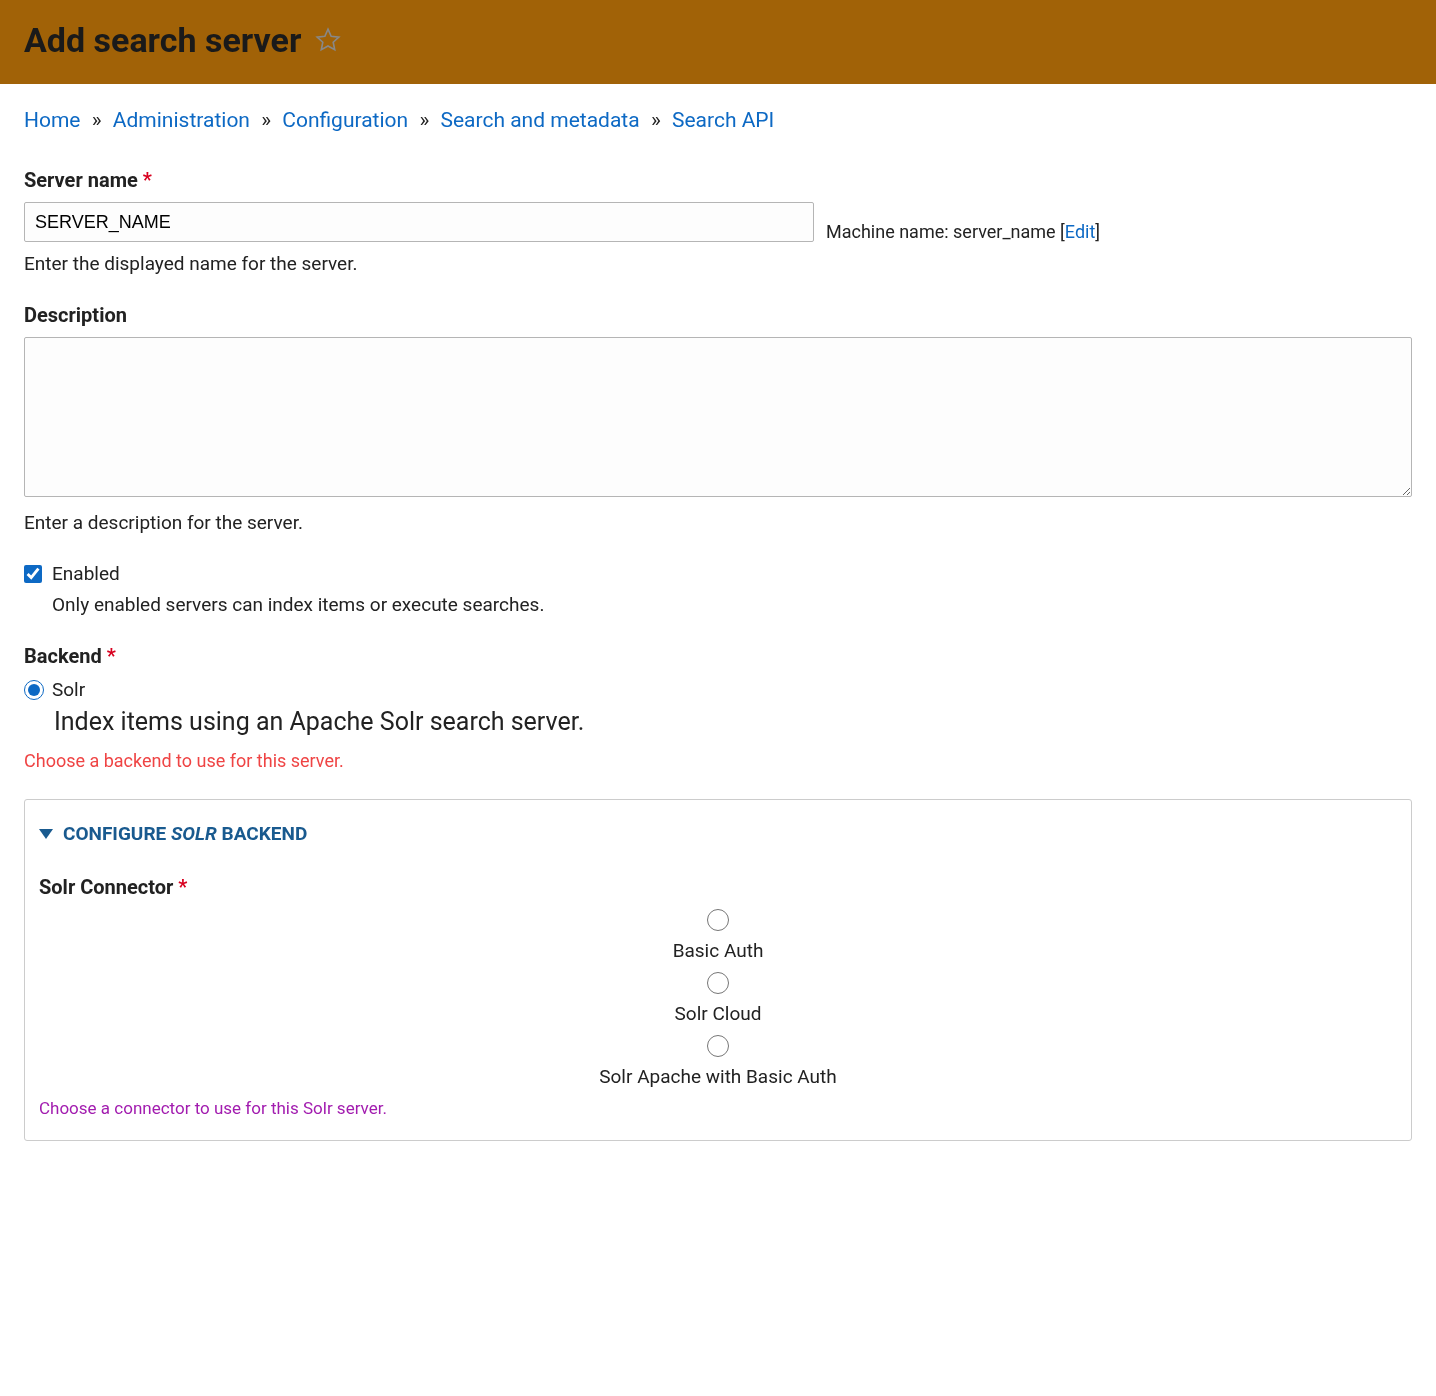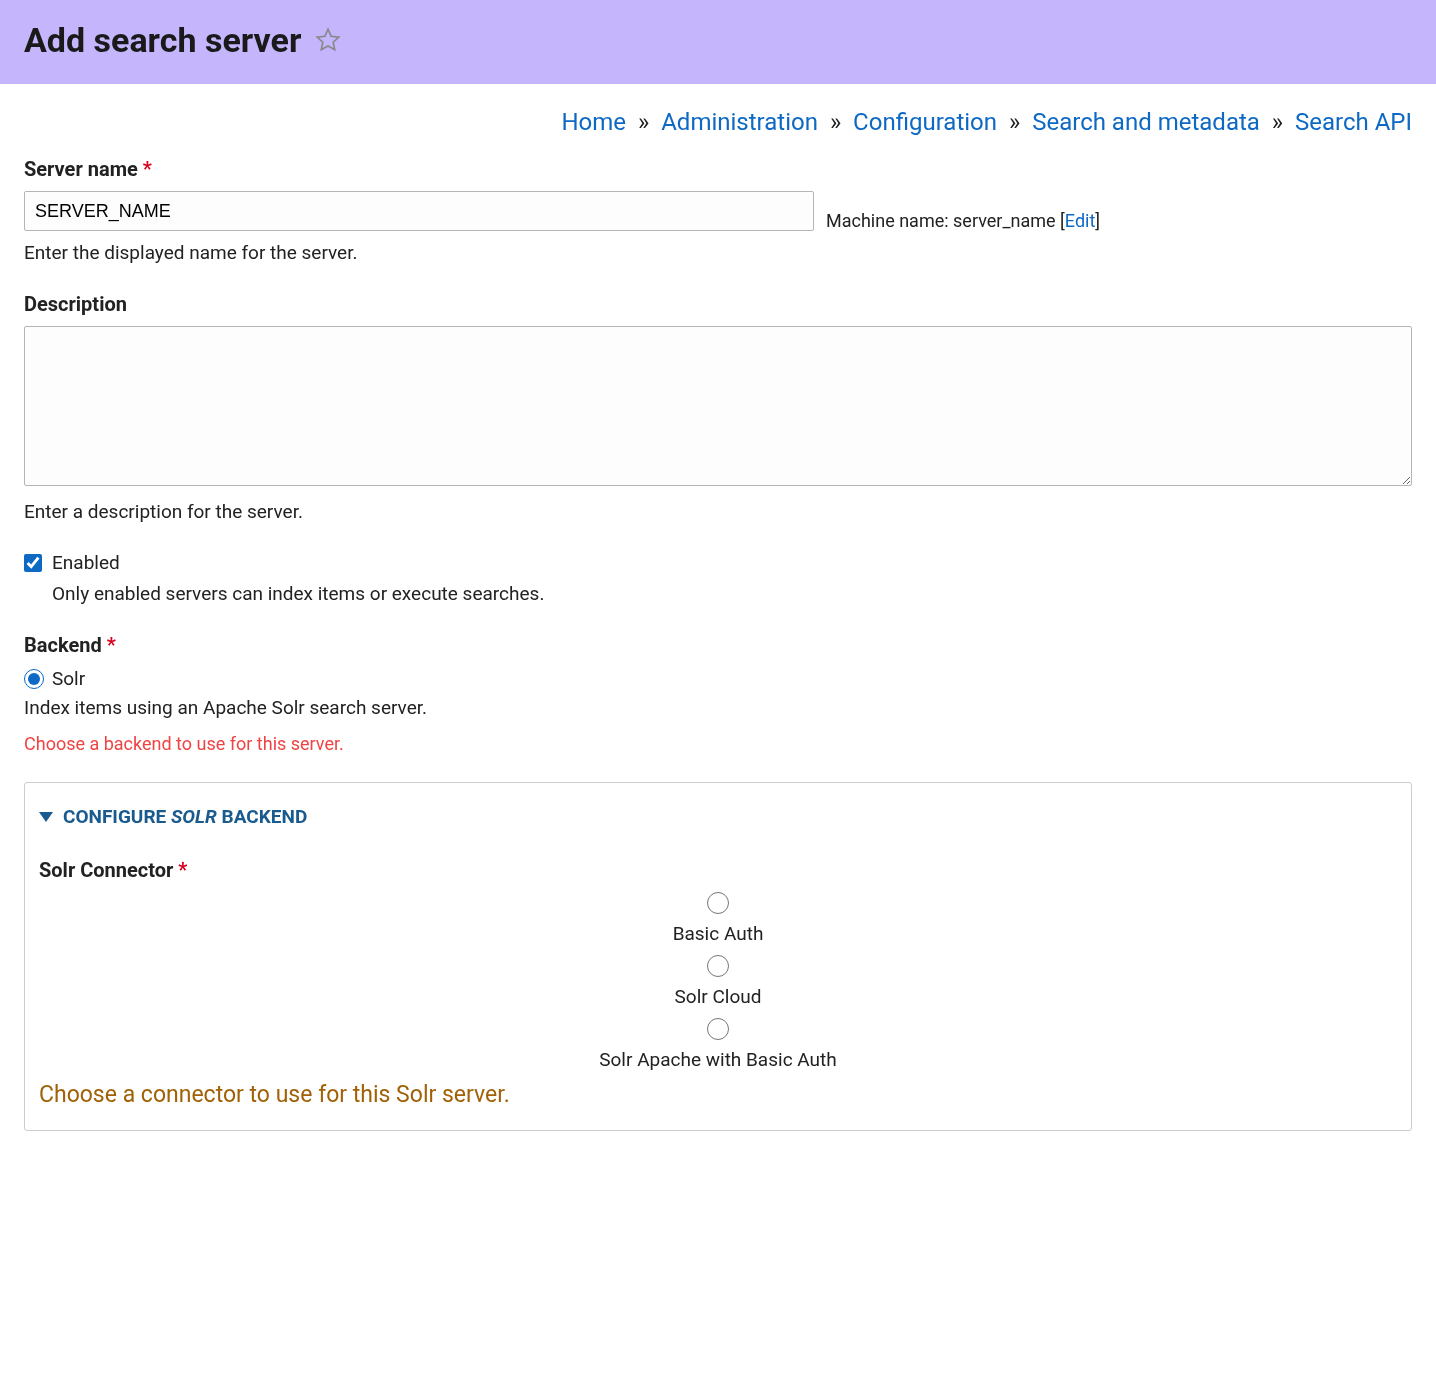--- a/index.html
+++ b/index.html
@@ -7,21 +7,21 @@
       margin: 0;
       padding: 0;
     }
     body {
       font-family: -apple-system, BlinkMacSystemFont, "Segoe UI", Roboto, "Helvetica Neue", Arial, sans-serif;
       font-size: 18px;
       color: #222;
       background: #fff;
     }
     .page-header {
-      background: #c4b5fd;
+      background: #a16207;
       padding: 20px 24px 24px 24px;
       display: flex;
       align-items: center;
       gap: 14px;
     }
     .page-title {
       font-size: 34px;
       font-weight: 700;
       color: #1a1a1a;
     }
@@ -29,23 +29,22 @@
       width: 26px;
       height: 26px;
       stroke: #888;
       stroke-width: 1.5;
       fill: none;
     }
     .content {
       padding: 24px;
     }
     .breadcrumb {
-      font-size: 24px;
-      margin-bottom: 21px;
-      text-align: right;
+      font-size: 21px;
+      margin-bottom: 36px;
     }
     .breadcrumb a {
       color: #0d69c4;
       text-decoration: none;
     }
     .breadcrumb .sep {
       color: #222;
       margin: 0 6px;
     }
     .form-item {
@@ -126,22 +125,23 @@
     }
     input[type="radio"] {
       width: 20px;
       height: 20px;
       accent-color: #0d69c4;
     }
     .radio-label {
       font-size: 19px;
     }
     .radio-help {
+      margin-left: 30px;
       margin-top: 6px;
-      font-size: 19px;
+      font-size: 25px;
       color: #222;
     }
     .fieldset {
       border: 1px solid #ccc;
       border-radius: 3px;
       padding: 22px 14px;
       margin-top: 6px;
     }
     .fieldset-legend {
       display: flex;
@@ -169,22 +169,22 @@
     .connector-options .radio-row {
       margin-bottom: 10px;
       flex-direction: column;
     }
     .connector-options input[type="radio"] {
       width: 22px;
       height: 22px;
     }
     .connector-help {
       margin-top: 10px;
-      font-size: 23px;
-      color: #a16207;
+      font-size: 17px;
+      color: #a21caf;
     }
     .choose-backend-help{
       font-size:18px;
       color:#ef4444;
       margin-top:14px;
     }
   </style>
 </head>
 <body>
 

